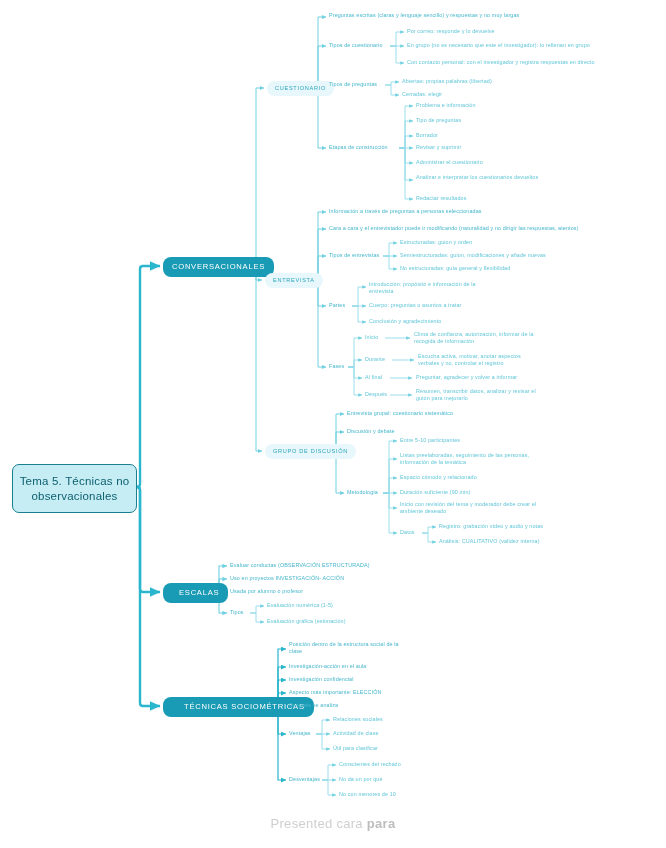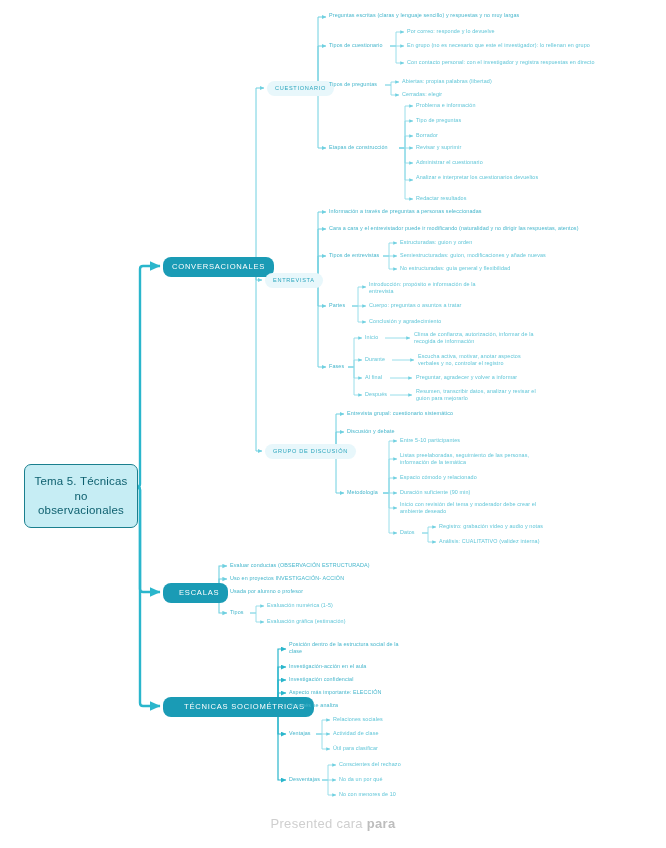--- a/index.html
+++ b/index.html
@@ -191,21 +191,21 @@
 
     <path d="M316,734 L322,734 L322,720 L330,720" stroke="#8fdae8" stroke-width=".9" fill="none" marker-end="url(#ah)"></path>
     <path d="M316,734 L322,734 L322,734 L330,734" stroke="#8fdae8" stroke-width=".9" fill="none" marker-end="url(#ah)"></path>
     <path d="M316,734 L322,734 L322,749 L330,749" stroke="#8fdae8" stroke-width=".9" fill="none" marker-end="url(#ah)"></path>
 
     <path d="M322,780 L328,780 L328,765 L336,765" stroke="#8fdae8" stroke-width=".9" fill="none" marker-end="url(#ah)"></path>
     <path d="M322,780 L328,780 L328,780 L336,780" stroke="#8fdae8" stroke-width=".9" fill="none" marker-end="url(#ah)"></path>
     <path d="M322,780 L328,780 L328,795 L336,795" stroke="#8fdae8" stroke-width=".9" fill="none" marker-end="url(#ah)"></path>
   </svg>
 
-  <div class="node root" style="left:24px; top:464px; width:114px;">Tema 5. Técnicas no observacionales</div>
+  <div class="node root" style="left:12px; top:464px; width:125px;">Tema 5. Técnicas no observacionales</div>
 
   <div class="node main" style="left:163px; top:257px;">CONVERSACIONALES</div>
   <div class="node main" style="left:163px; top:583px;padding-left:16px;">ESCALAS</div>
   <div class="node main" style="left:163px; top:697px;padding-left:21px;">TÉCNICAS SOCIOMÉTRICAS</div>
 
   <div class="node sub" style="left:267px; top:81px;">CUESTIONARIO</div>
   <div class="node sub" style="left:265px; top:273px;">ENTREVISTA</div>
   <div class="node sub" style="left:265px; top:444px;">GRUPO DE DISCUSIÓN</div>
 
   <div class="node leaf lv3" style="left:329px; top:12px; width:290px;">Preguntas escritas (claras y lenguaje sencillo) y respuestas y no muy largas</div>

